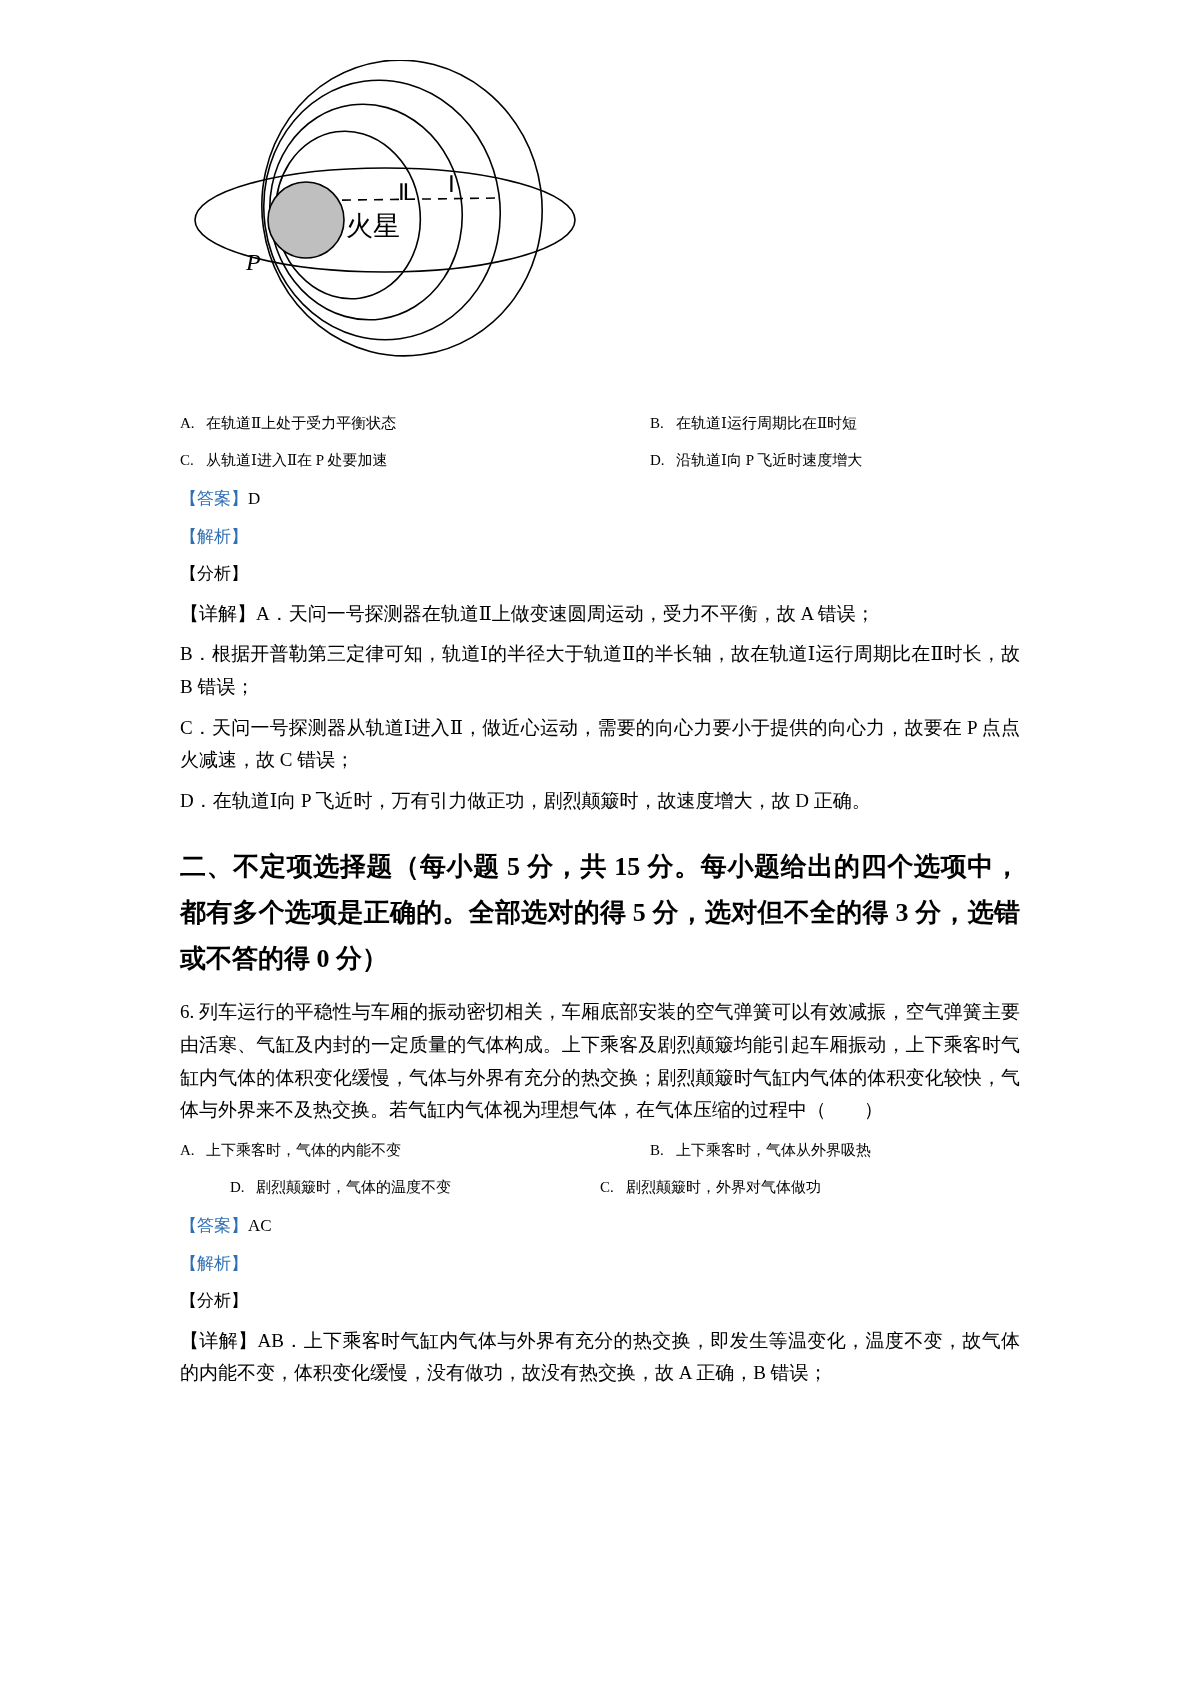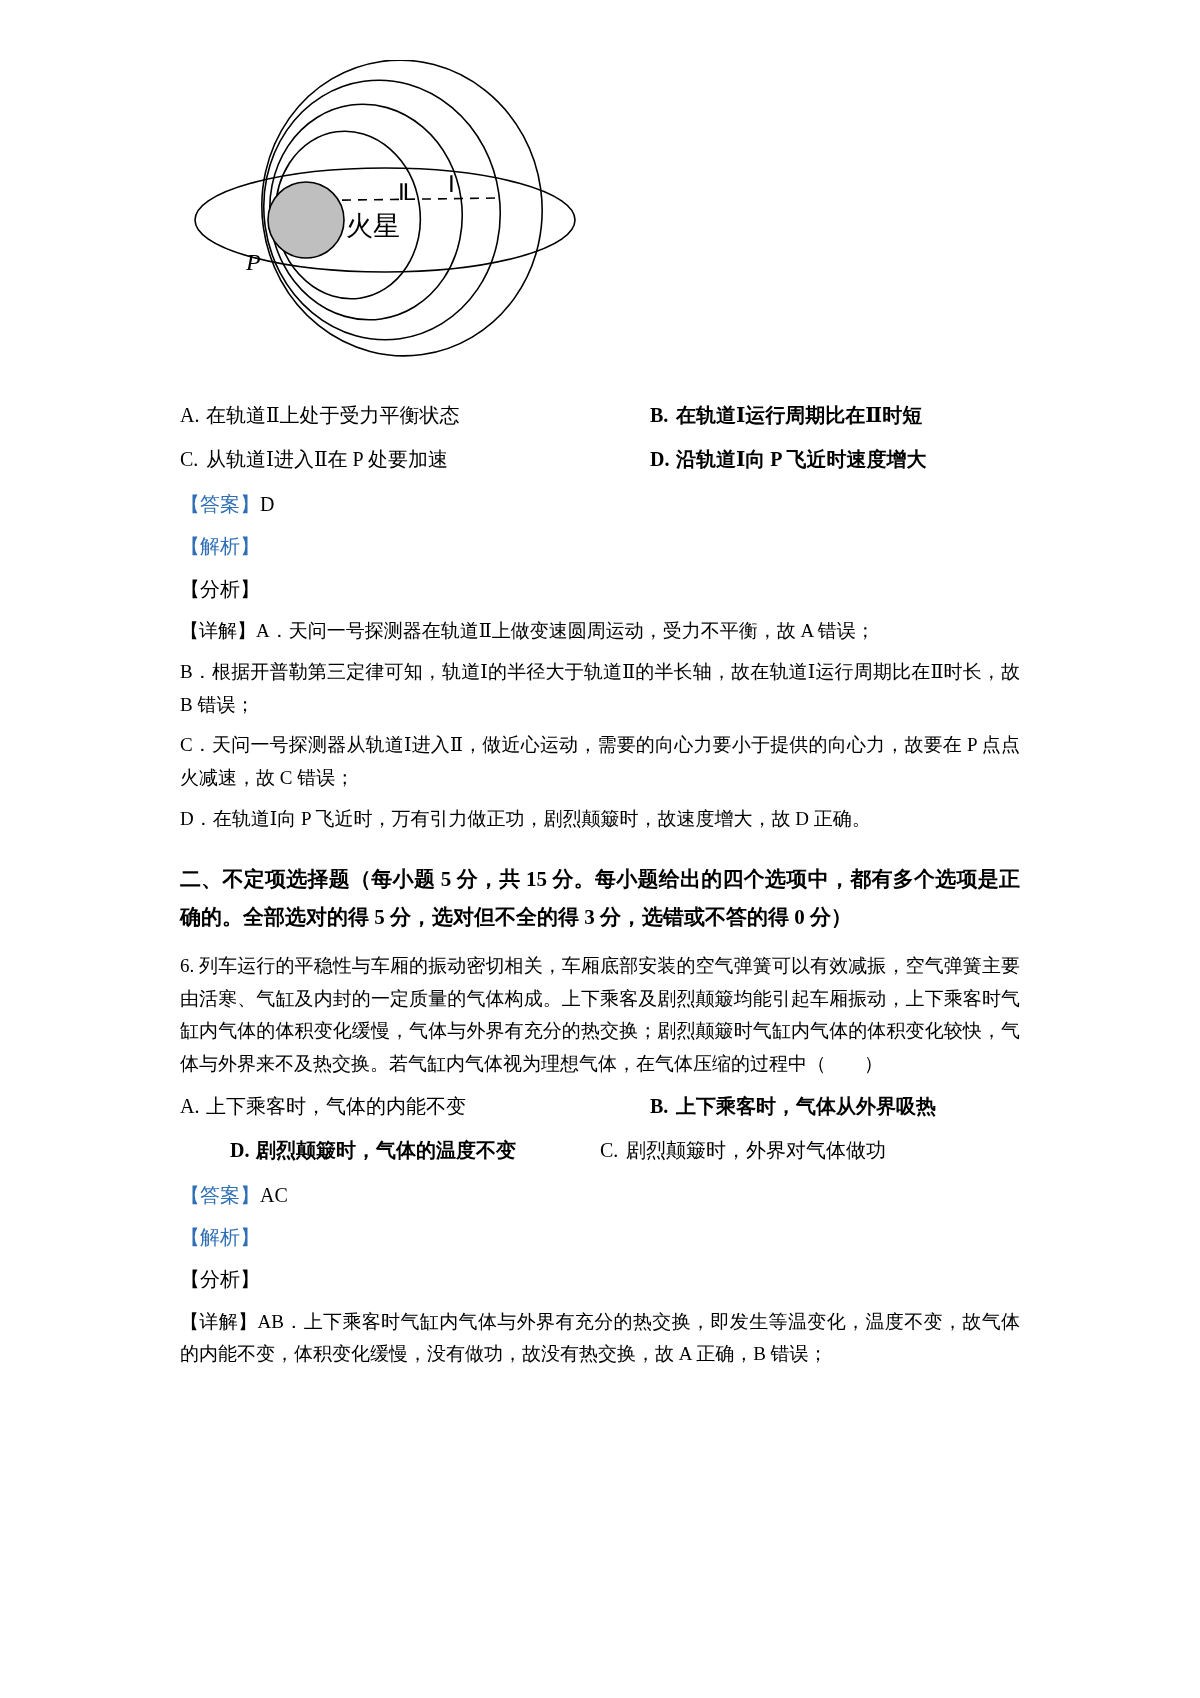--- a/index.html
+++ b/index.html
@@ -27,48 +27,47 @@
     margin-top: 60px;
   }
   svg.orbit-figure {
     position: absolute;
     left: -10px;
     top: 0;
   }
   .opt-row {
     display: flex;
     width: 100%;
-    margin: 0 0 14px 0;
-    font-size: 20px;
+    margin: 12px 0 14px 0;
+    font-size: 15px;
     line-height: 1.5;
     justify-content: flex-end;
   }
   .opt-col {
     width: 50%;
     box-sizing: border-box;
   }
   .opt-col.right {
     padding-left: 50px;
-    font-weight: bold;
   }
   .opt-label {
     display: inline-block;
     min-width: 26px;
   }
   .bluetext {
     color: #2f6fb5;
   }
   .line {
-    font-size: 20px;
+    font-size: 17px;
     line-height: 1.62;
     margin: 0 0 10px 0;
     text-align: justify;
   }
   .section-title {
-    font-size: 21px;
+    font-size: 26px;
     font-weight: bold;
     line-height: 1.78;
     margin: 26px 0 14px 0;
     text-align: justify;
   }
   .para {
     font-size: 19px;
     line-height: 1.72;
     margin: 0 0 8px 0;
     text-align: justify;

